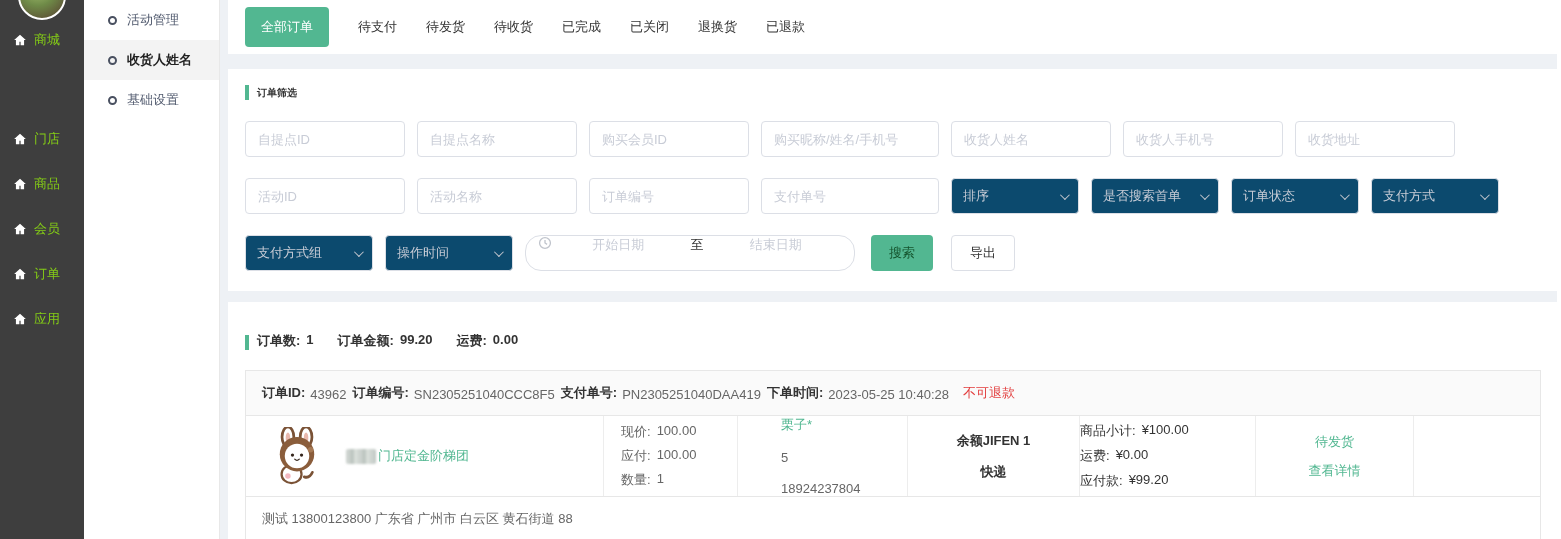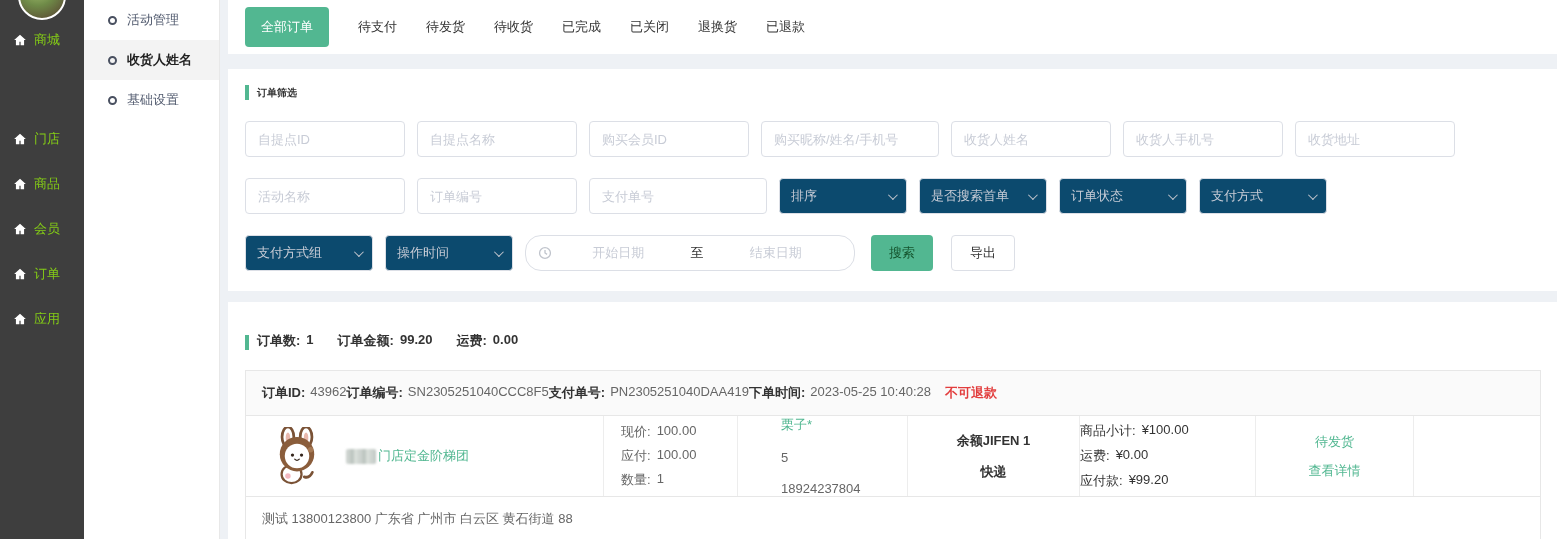--- a/index.html
+++ b/index.html
@@ -49,40 +49,40 @@
   .finput{height:36px;border:1px solid var(--border);border-radius:4px;background:#fff;
           font-size:13px;color:#606266;padding:0 12px;width:160px;}
   .finput::placeholder{color:var(--ph);}
   .finput.wide{width:178px;}
   .fselect{height:36px;border:1px solid var(--border);border-radius:4px;background:#0c4a6e;
            display:flex;align-items:center;justify-content:space-between;
            font-size:13px;color:var(--ph);padding:0 11px;width:128px;cursor:pointer;}
   .chev{width:7px;height:7px;border-right:1.5px solid #c0c4cc;border-bottom:1.5px solid #c0c4cc;
         transform:rotate(45deg) translateY(-2px);flex-shrink:0;}
   .daterange{height:36px;border:1px solid var(--border);border-radius:16px;background:#fff;
-             display:flex;align-items:center;width:330px;padding:0 12px;font-size:13px;cursor:pointer;}
+             display:flex;align-items:flex-start;width:330px;padding:0 12px;font-size:13px;cursor:pointer;}
   .daterange .ph{color:var(--ph);flex:1;text-align:center;}
   .daterange .sep{color:#333;padding:0 6px;}
   .clock-ico{width:14px;height:14px;flex-shrink:0;}
   .clock-ico svg{display:block;width:14px;height:14px;stroke:#c0c4cc;fill:none;stroke-width:1.5;}
   .btn-green{background:var(--green);color:#14532d;border:none;border-radius:4px;height:36px;
              padding:0 18px;font-size:13px;cursor:pointer;margin-left:4px;font-family:inherit;}
   .btn-plain{background:#fff;color:#333;border:1px solid var(--border);border-radius:4px;height:36px;
              padding:0 18px;font-size:13px;cursor:pointer;margin-left:6px;font-family:inherit;}
 
   .orders-panel{background:#fff;flex:1;padding:0 20px 0 17px;min-height:0;}
   .stats{display:flex;align-items:flex-end;gap:8px;padding-top:30px;font-size:13px;font-weight:bold;color:#333;}
   .stats .pair{margin-right:16px;display:flex;gap:6px;}
 
   .order-card{margin-top:20px;border:1px solid var(--cardborder);background:#fff;}
   .order-header{background:#fafafa;border-bottom:1px solid var(--cardborder);padding:13px 16px;
-                font-size:13px;color:#666;display:flex;align-items:flex-start;flex-wrap:nowrap;white-space:nowrap;}
-  .order-header b{color:#333;margin-left:0;margin-right:5px;}
+                font-size:13px;color:#666;display:flex;align-items:flex-end;flex-wrap:nowrap;white-space:nowrap;}
+  .order-header b{color:#333;margin-left:6px;margin-right:5px;}
   .order-header b:first-child{margin-left:0;}
-  .flag{color:var(--danger);font-weight:bold;margin-left:14px;}
+  .flag{color:var(--danger);font-weight:normal;margin-left:14px;}
 
   .order-body{display:flex;min-height:80px;}
   .cell{border-left:1px solid #ededed;display:flex;}
   .cell:first-child{border-left:none;}
   .cell-product{width:357px;align-items:center;gap:20px;padding-left:22px;}
   .avatar{width:58px;height:58px;flex-shrink:0;}
   .prod-name{display:flex;align-items:center;gap:2px;color:var(--green);font-size:13px;}
   .redact{display:inline-block;width:30px;height:15px;border-radius:2px;
           background:repeating-linear-gradient(90deg,#cdd3cf 0 4px,#bfc7c2 4px 8px,#d8ded9 8px 12px);
           filter:blur(1px);}
@@ -196,20 +196,21 @@
         <input class="finput" placeholder="自提点ID" style="">
         <input class="finput" placeholder="自提点名称" style="">
         <input class="finput" placeholder="购买会员ID" style="">
         <input class="finput wide" placeholder="购买昵称/姓名/手机号" style="">
         <input class="finput" placeholder="收货人姓名" style="">
         <input class="finput" placeholder="收货人手机号" style="">
         <input class="finput" placeholder="收货地址" style="">
       </div>
 
       <div class="frow">
+        <input class="finput" placeholder="活动ID" style="">
         <input class="finput" placeholder="活动名称" style="">
         <input class="finput" placeholder="订单编号" style="">
         <input class="finput wide" placeholder="支付单号" style="">
         <div class="fselect">
           <span>排序</span>
           <span class="chev"></span>
         </div>
         <div class="fselect">
           <span>是否搜索首单</span>
           <span class="chev"></span>

